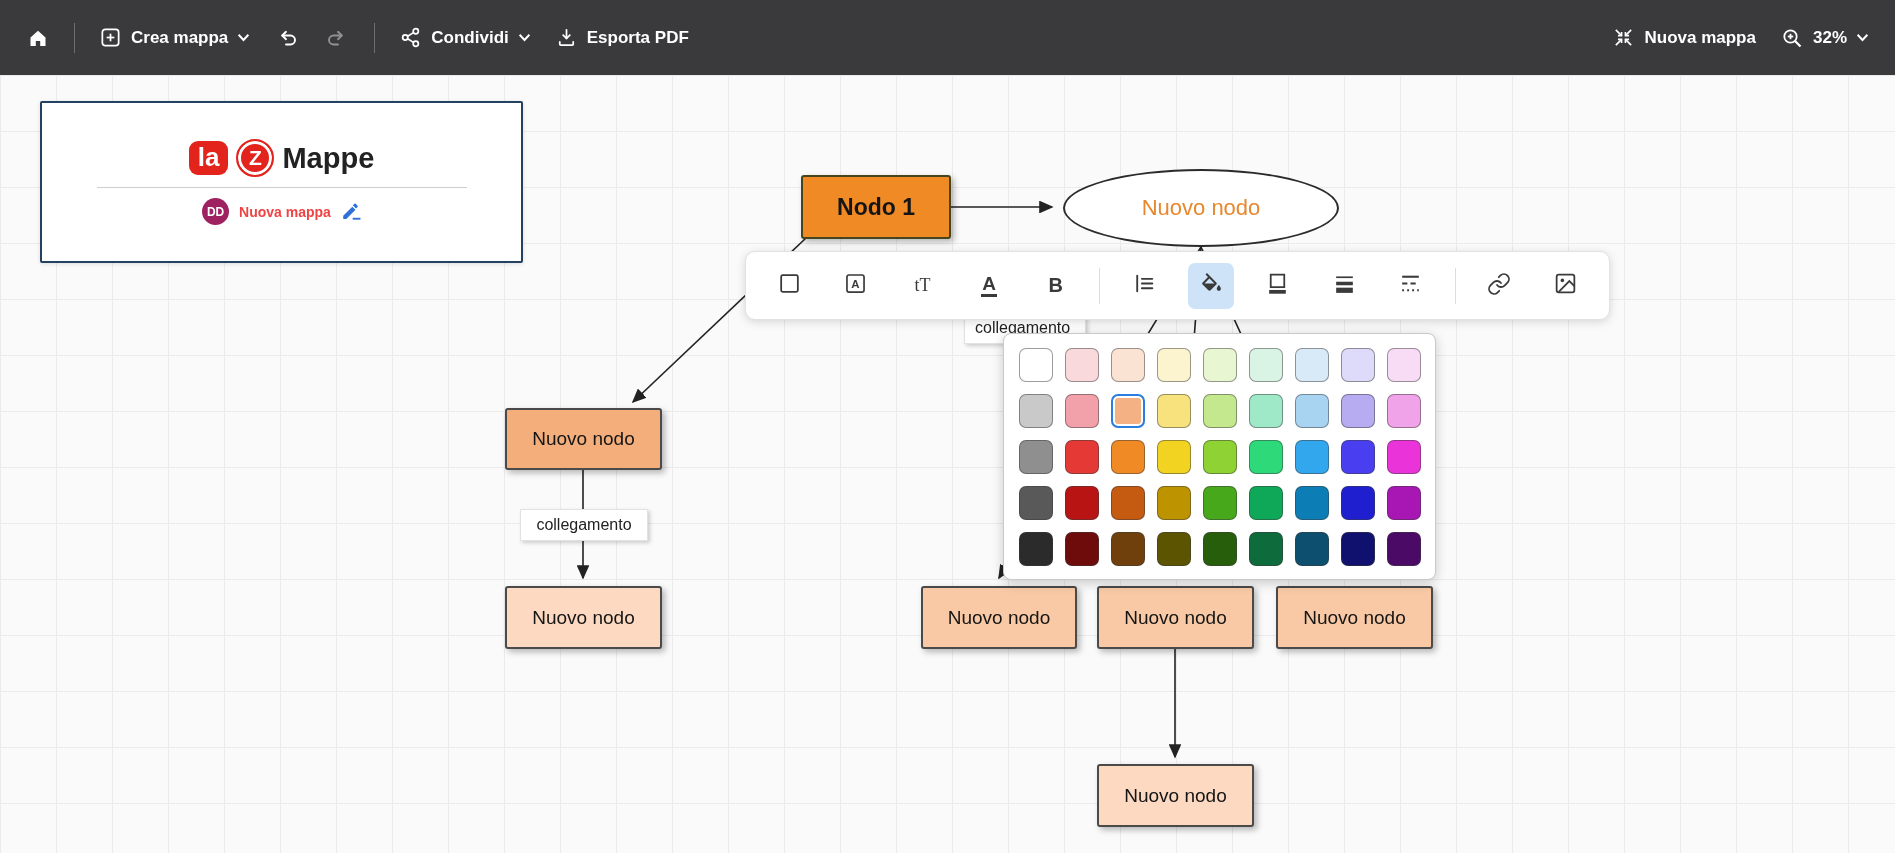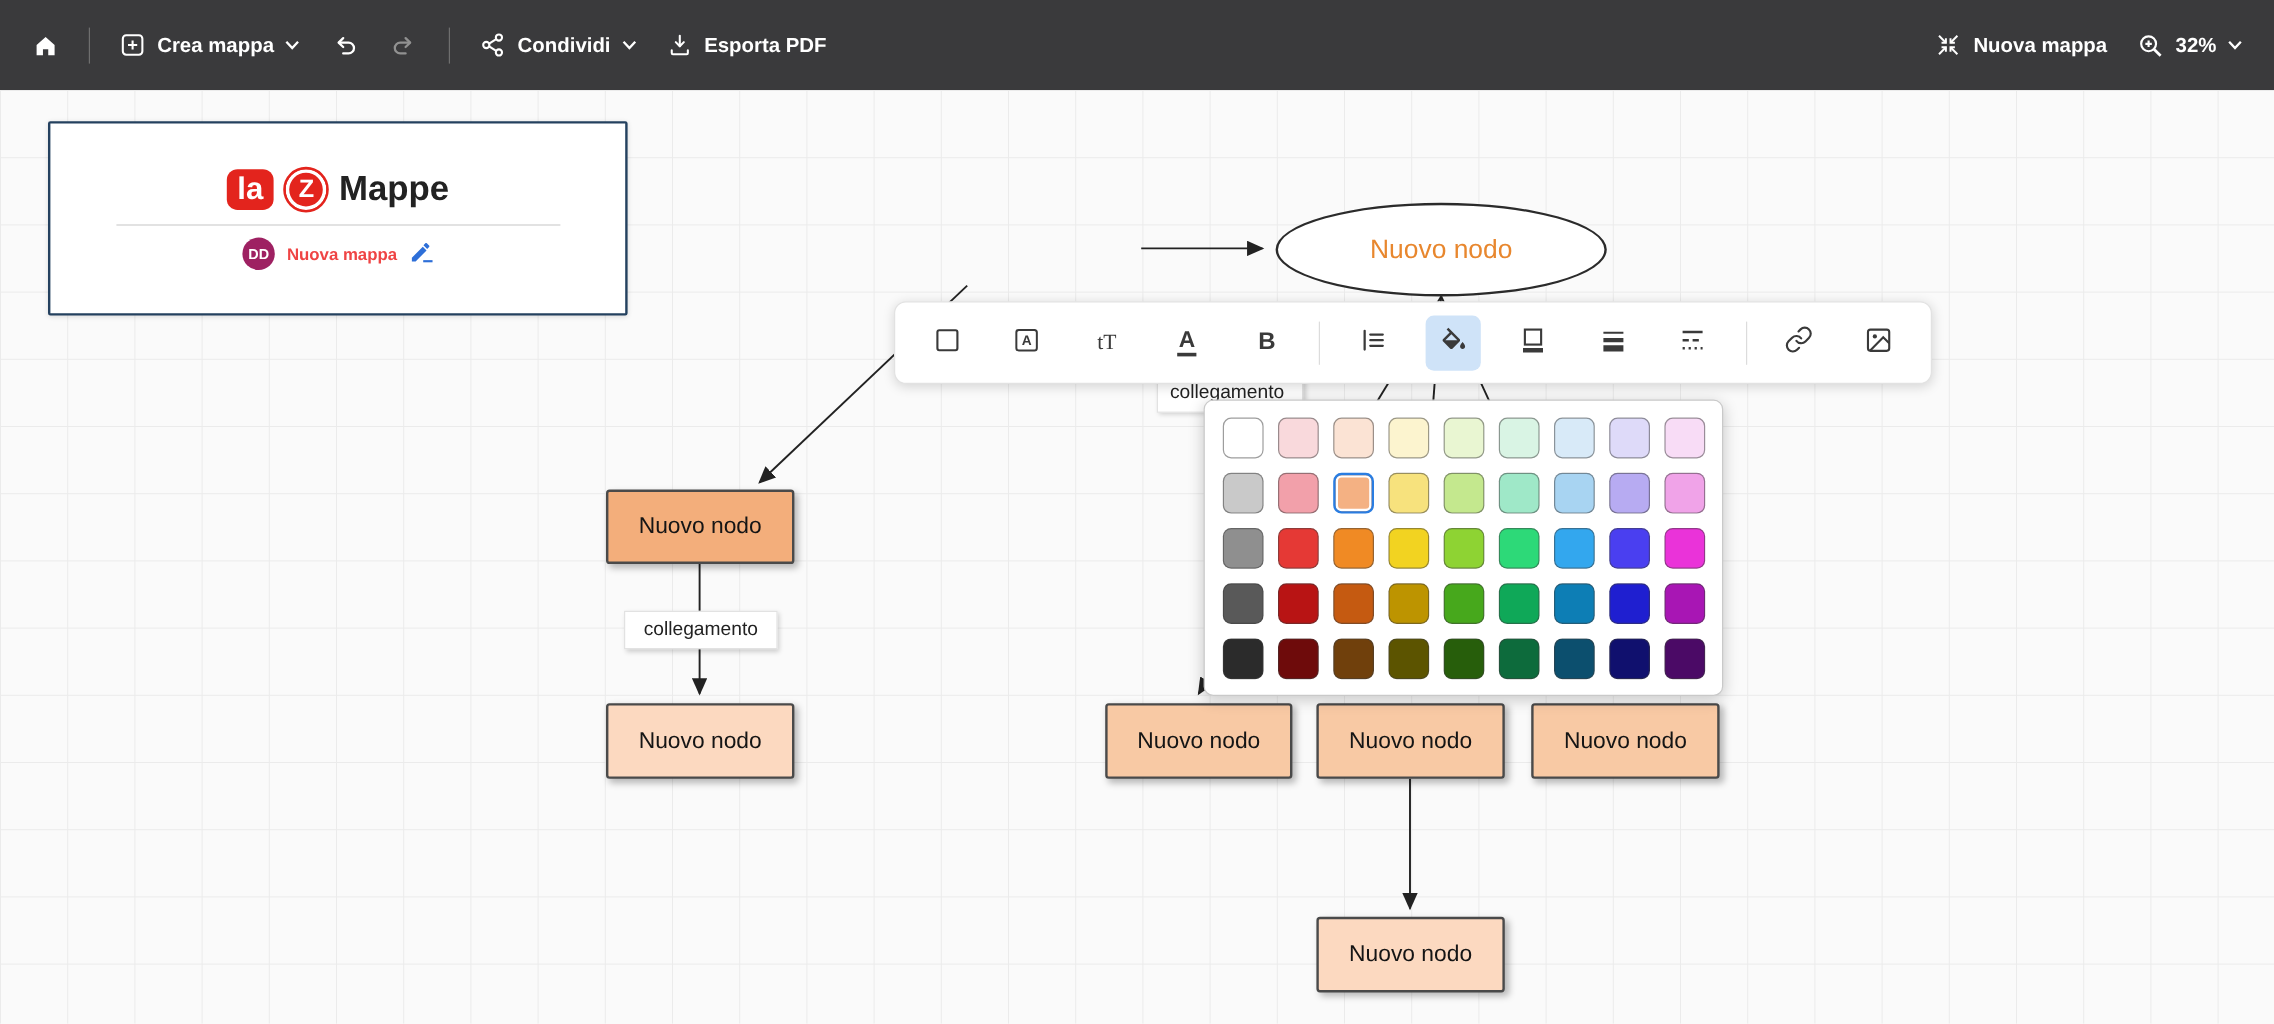--- a/index.html
+++ b/index.html
@@ -230,20 +230,23 @@
       <span class="map-title">Nuova mappa</span>
       <span>
         <svg width="20" height="20" viewBox="0 0 18 18">
             <path d="M2 14.2V17h2.8l8.2-8.2-2.8-2.8L2 14.2z M14.9 6.2c.3-.3.3-.8 0-1.1l-1.7-1.7c-.3-.3-.8-.3-1.1 0l-1.4 1.4 2.8 2.8 1.4-1.4z" fill="#2e6fd8"></path>
             <rect x="10.5" y="16" width="7" height="1.7" fill="#2e6fd8"></rect>
           </svg>
       </span>
     </div>
   </div>
 
+  <div class="node node-root">
+    <span>Nodo 1</span>
+  </div>
   <div class="node node-ellipse">
     <span>Nuovo nodo</span>
   </div>
   <div class="node node-left-child">
     <span>Nuovo nodo</span>
   </div>
   <div class="node node-left-grandchild">
     <span>Nuovo nodo</span>
   </div>
   <div class="node node-bottom-left">

